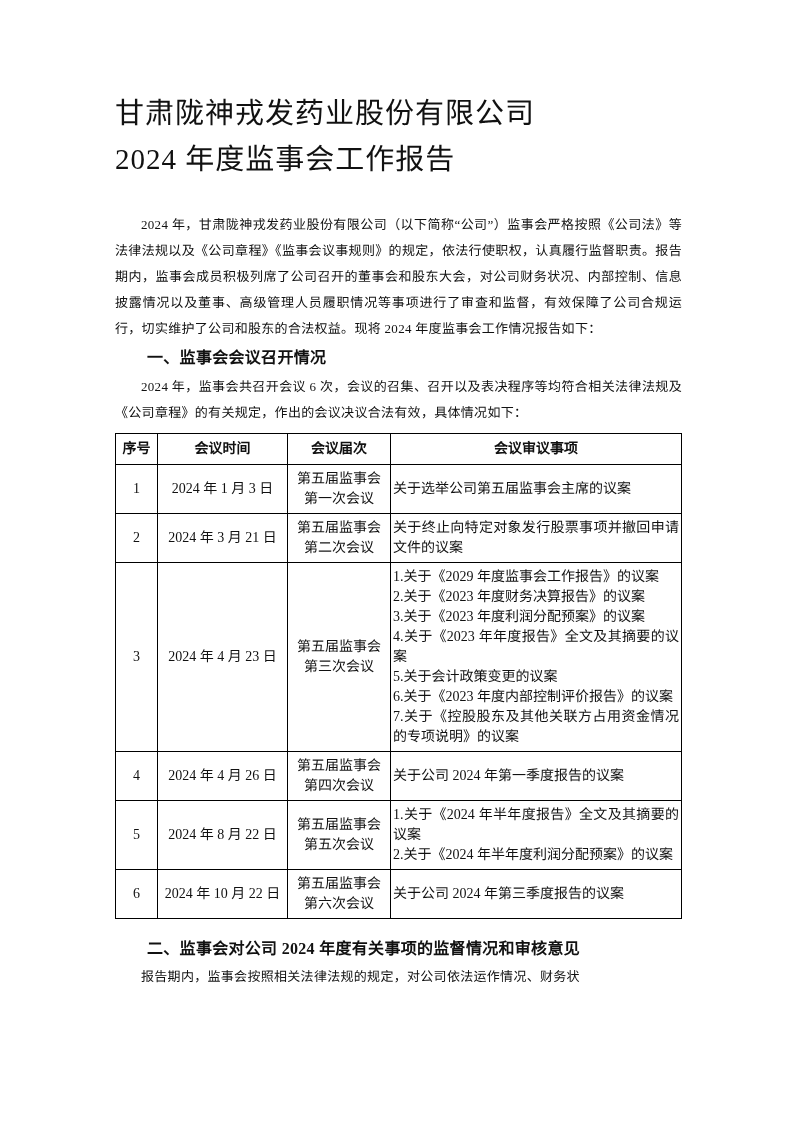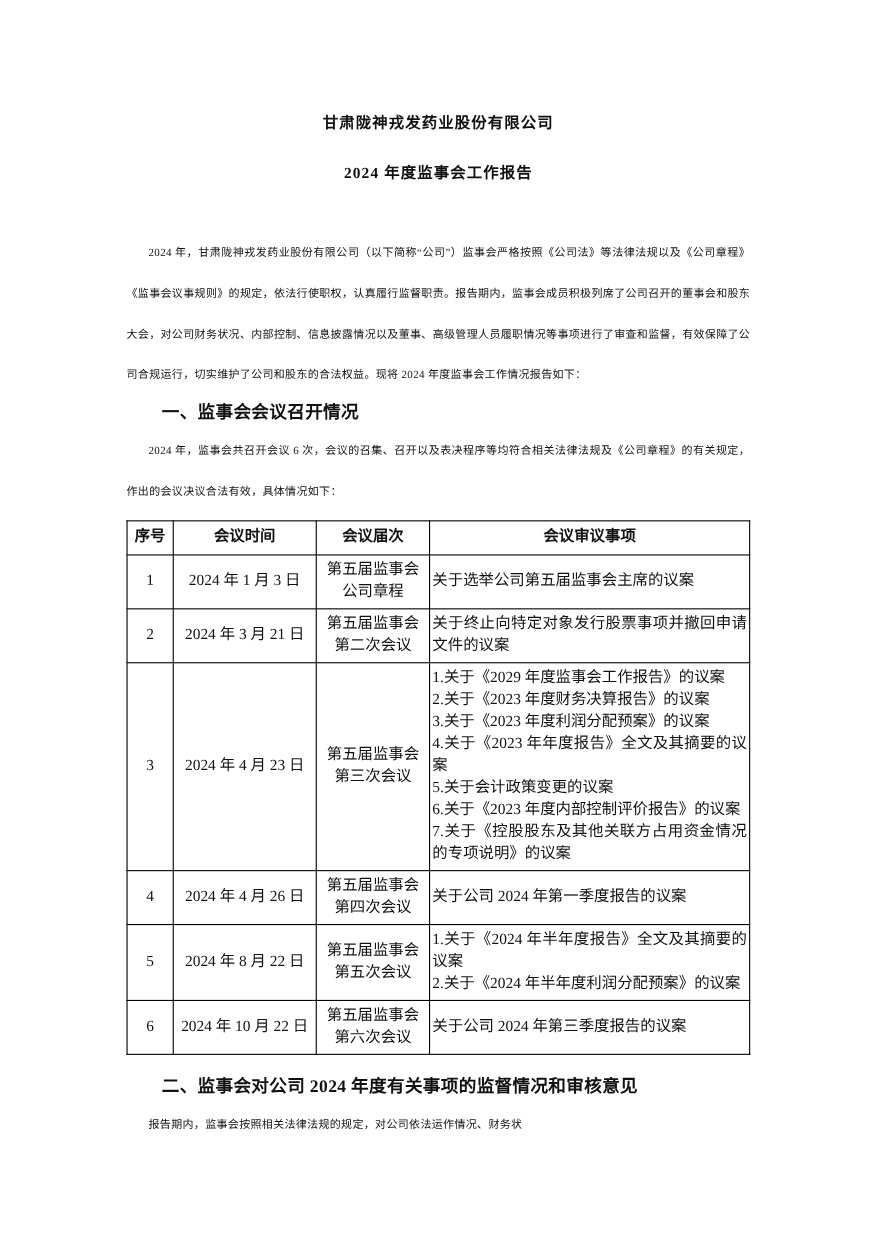--- a/index.html
+++ b/index.html
@@ -15,33 +15,33 @@
     background: #ffffff;
     overflow: hidden;
   }
   .content {
     position: absolute;
     left: 115px;
     top: 96px;
     width: 567px;
   }
   .doc-title {
-    text-align: center;
-    font-size: 14px;
-    font-weight: bold;
+    text-align: left;
+    font-size: 29px;
+    font-weight: normal;
     line-height: 34px;
     letter-spacing: 1px;
   }
   .doc-title.second {
     margin-top: 12px;
   }
   .body-para {
     margin-top: 0;
-    font-size: 10px;
-    line-height: 37px;
+    font-size: 13px;
+    line-height: 26px;
     text-align: justify;
     text-align-last: left;
     text-indent: 2em;
     letter-spacing: 0.3px;
   }
   .intro-para { margin-top: 36px; }
   .section-heading {
     font-size: 16px;
     font-weight: bold;
     line-height: 31.5px;
@@ -107,21 +107,21 @@
           <th>会议届次</th>
           <th>会议审议事项</th>
         </tr>
       </thead>
       <tbody id="table-body">
           <tr>
             <td class="cell-seq">1</td>
             <td class="cell-date">2024 年 1 月 3 日</td>
             <td class="cell-session">
               <div class="session-line">第五届监事会</div>
-              <div class="session-line">公司章程</div>
+              <div class="session-line">第一次会议</div>
             </td>
             <td class="cell-matters">
               <div class="matter-line">关于选举公司第五届监事会主席的议案</div>
             </td>
           </tr>
           <tr>
             <td class="cell-seq">2</td>
             <td class="cell-date">2024 年 3 月 21 日</td>
             <td class="cell-session">
               <div class="session-line">第五届监事会</div>

